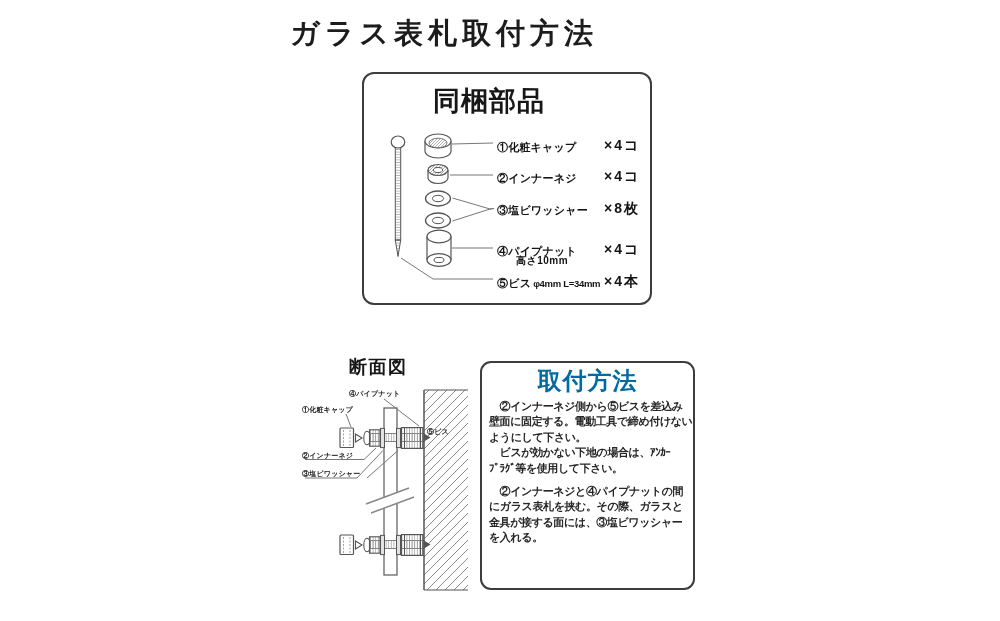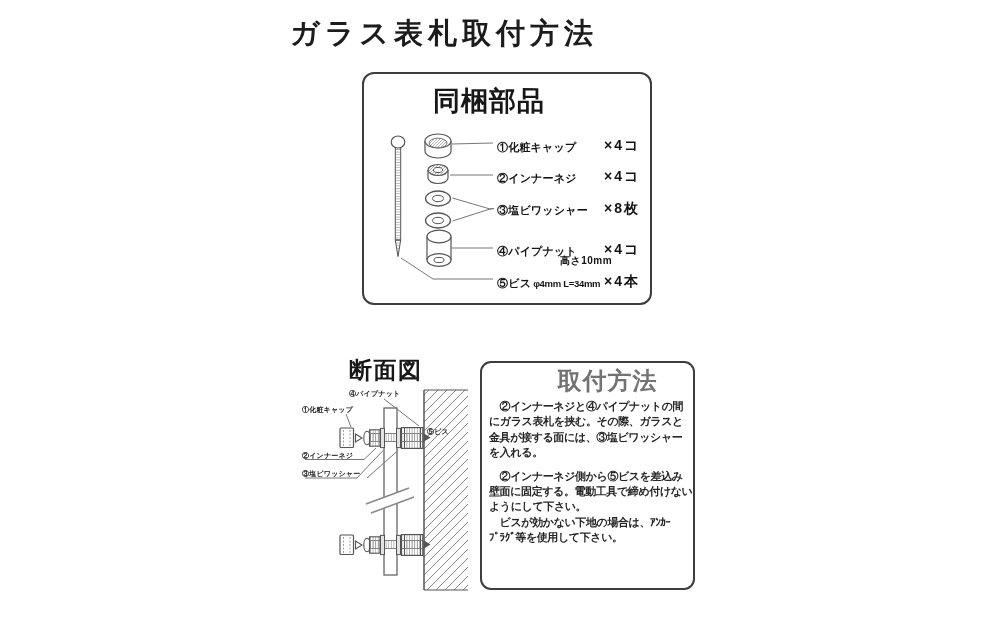--- a/index.html
+++ b/index.html
@@ -15,29 +15,29 @@
   }
   .box{box-sizing:border-box;border:2.5px solid #3d3d3d;background:transparent;}
   .parts-box{left:362px;top:72px;width:290px;height:233px;border-radius:12px;}
   .parts-box-title{
     left:388px;top:83px;font-size:27px;font-weight:bold;letter-spacing:1px;color:#171717;margin-left:45px;
   }
   .part-row{left:497px;width:170px;height:14px;color:#141414;white-space:nowrap;}
   .pname{font-size:11px;font-weight:bold;letter-spacing:0.2px;}
   .pdetail{font-size:9.5px;font-weight:bold;letter-spacing:-0.3px;margin-left:2px;}
   .pqty{position:absolute;left:107px;top:0;font-size:14px;font-weight:bold;letter-spacing:2px;}
-  .part-note{left:516px;top:254px;font-size:10px;font-weight:bold;color:#141414;letter-spacing:0.5px;margin-left:44px;}
+  .part-note{left:516px;top:254px;font-size:10px;font-weight:bold;color:#141414;letter-spacing:0.5px;}
   .section-title{
-    left:349px;top:355px;font-size:23px;font-weight:bold;letter-spacing:1.5px;color:#171717;
+    left:349px;top:355px;font-size:18px;font-weight:bold;letter-spacing:1.5px;color:#171717;
   }
   .cs-label{font-size:7px;font-weight:bold;color:#1a1a1a;white-space:nowrap;letter-spacing:0.2px;}
   .install-box{left:480px;top:361px;width:215px;height:229px;border-width:2px;border-radius:11px;}
   .install-title{
     left:480px;top:365px;width:215px;text-align:center;
-    font-size:24px;font-weight:bold;letter-spacing:1px;color:#737373;padding-left:20px;
+    font-size:24px;font-weight:bold;letter-spacing:1px;color:#0369a1;
   }
   .install-body{left:489px;top:399px;width:206px;color:#262626;}
   .para{
     font-size:11px;font-weight:bold;line-height:15.4px;letter-spacing:-0.4px;
     white-space:pre;margin:0 0 8px 0;
   }
   svg{position:absolute;display:block;}
 </style>
 </head>
 <body>
@@ -173,22 +173,22 @@
 
 <div class="abs cs-label" style="left:349px;top:389px">④パイプナット</div>
 <div class="abs cs-label" style="left:302px;top:405px">①化粧キャップ</div>
 <div class="abs cs-label" style="left:302px;top:451px">②インナーネジ</div>
 <div class="abs cs-label" style="left:302px;top:469px">③塩ビワッシャー</div>
 <div class="abs cs-label" style="left:427px;top:427px">⑤ビス</div>
 
 <div class="abs box install-box"></div>
 <div class="abs install-title">取付方法</div>
 <div class="abs install-body">
-  <div class="para">　②インナーネジと④パイプナットの間
-にガラス表札を挟む。その際、ガラスと
-金具が接する面には、③塩ビワッシャー
-を入れる。</div>
   <div class="para">　②インナーネジ側から⑤ビスを差込み
 壁面に固定する。電動工具で締め付けない
 ようにして下さい。
 　ビスが効かない下地の場合は、ｱﾝｶｰ
 ﾌﾟﾗｸﾞ等を使用して下さい。</div>
+  <div class="para">　②インナーネジと④パイプナットの間
+にガラス表札を挟む。その際、ガラスと
+金具が接する面には、③塩ビワッシャー
+を入れる。</div>
 </div>
 
 </body></html>

